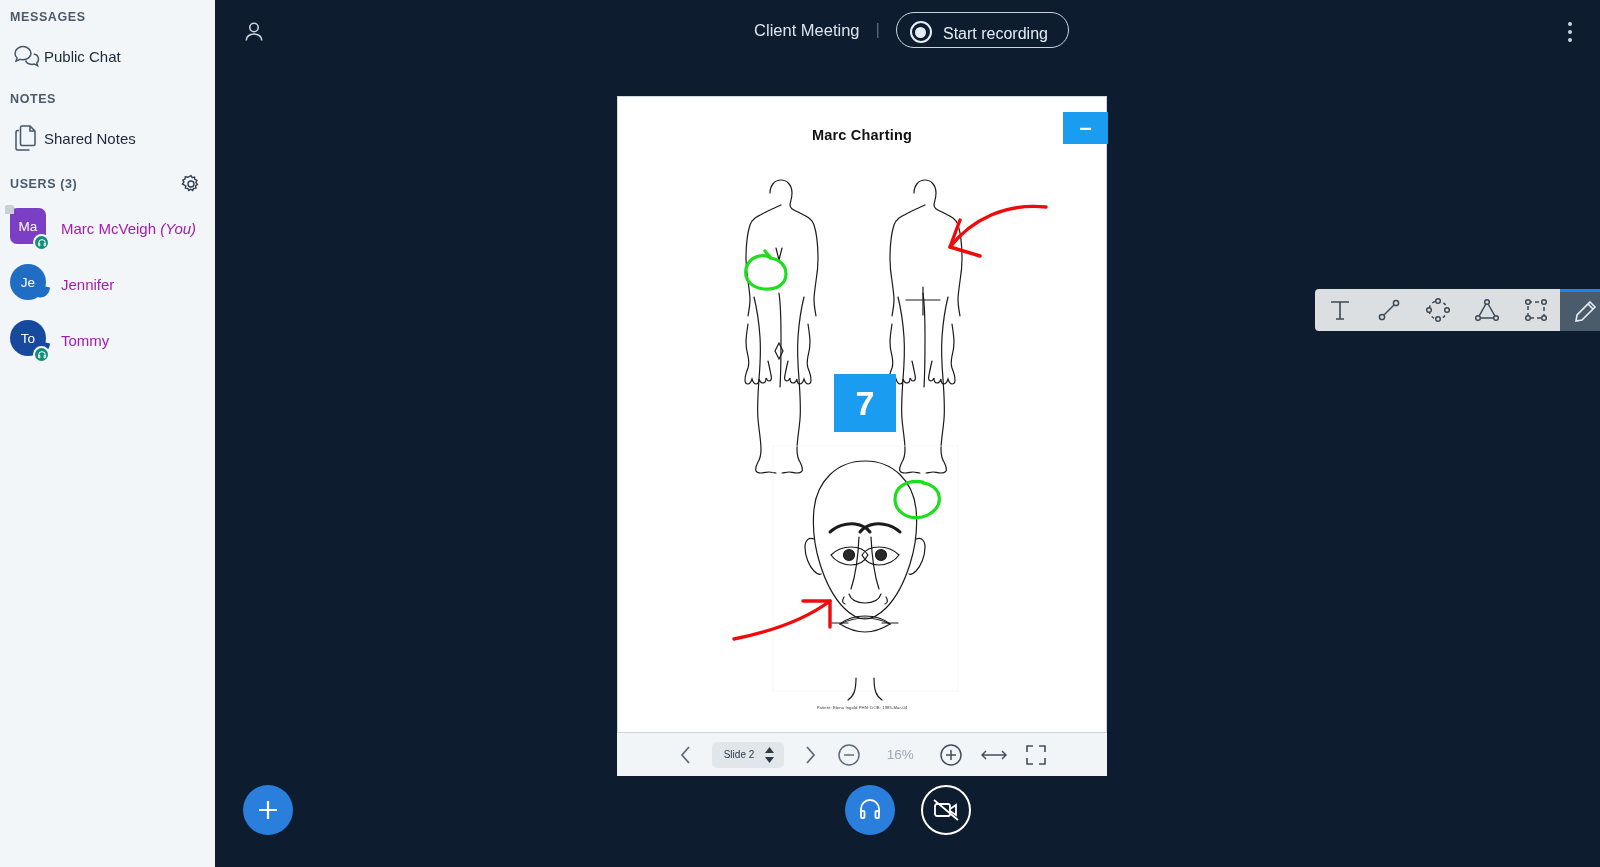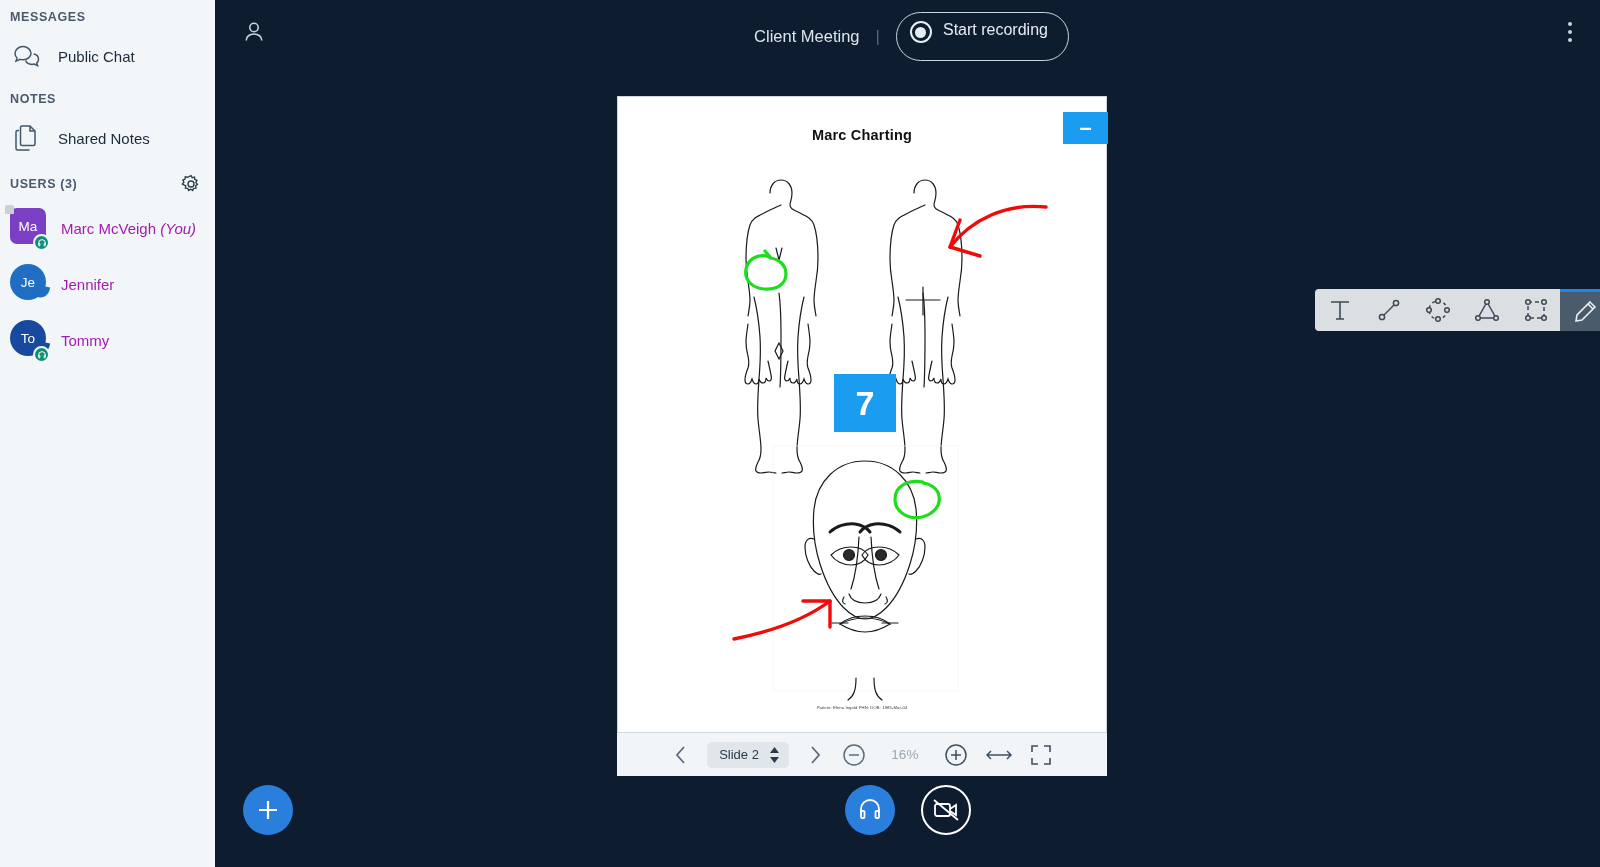--- a/index.html
+++ b/index.html
@@ -14,21 +14,21 @@
   
   #sidebar {
     width:215px; height:867px; background:#f3f6f9; flex:0 0 215px;
     position:relative; 
   }
   .side-heading {
     font-size:12.5px; letter-spacing:.6px; color:#4a5a6a; font-weight:600;
     padding:10px 0 6px 10px; text-transform:uppercase;
   }
   .side-row {
-    display:flex; align-items:center; gap:14px;
+    display:flex; align-items:center; 
     padding:9px 10px; cursor:pointer;
   }
   .side-row .ico { width:34px; height:34px; display:flex; align-items:center; justify-content:center; color:#3c5060; }
   .side-row .lbl { font-size:15px; color:#1b2a38; }
   .users-head { display:flex; align-items:center; justify-content:space-between; padding:10px 14px 6px 10px; }
   .users-head .ttl { font-size:12.5px; letter-spacing:.6px; color:#4a5a6a; font-weight:600; text-transform:uppercase; }
   .gear { color:#2f3e4c; cursor:pointer; display:flex; }
 
   .user-row { display:flex; align-items:center; gap:15px; padding:8px 10px; cursor:pointer; }
   .avatar-wrap { position:relative; width:36px; height:40px; flex:0 0 36px; }
@@ -59,22 +59,22 @@
 
   #topbar { position:relative; height:70px; display:flex; align-items:center; }
   #person-icon { position:absolute; left:28px; top:20px; color:#c9d3de; cursor:pointer; }
   #topcenter {
     position:absolute; left:8px; right:0; top:12px;
     display:flex; align-items:center; justify-content:center; gap:16px;
   }
   #meeting-title { color:#dde4ec; font-size:16.5px; }
   #sep { color:#55657a; font-size:17px; }
   #rec-btn {
-    display:flex; align-items:flex-start; gap:11px;
-    border:1.6px solid #cbd5e1; border-radius:26px; padding:8px 20px 17px 13px;
+    display:flex; align-items:flex-end; gap:11px;
+    border:1.6px solid #cbd5e1; border-radius:26px; padding:8px 20px 4px 13px;
     color:#e6ecf3; font-size:16px; cursor:pointer; background:transparent;
   }
   .rec-dot-outer { width:22px; height:22px; border-radius:50%; border:2px solid #e6ecf3; display:flex; align-items:center; justify-content:center; }
   .rec-dot-inner { width:11px; height:11px; border-radius:50%; background:#e6ecf3; }
   #kebab { position:absolute; right:28px; top:22px; cursor:pointer; display:flex; flex-direction:column; gap:4px; }
   #kebab span { width:4px; height:4px; border-radius:50%; background:#c9d3de; }
 
   
   #pres { position:absolute; left:402px; top:96px; width:490px; height:680px; }
   #slide {
@@ -85,21 +85,21 @@
   #patient-line { position:absolute; left:0; right:0; bottom:22px; text-align:center; font-size:4.2px; color:#3a3a3a; letter-spacing:.1px; }
 
   #presbar {
     position:absolute; left:0; top:637px; width:490px; height:43px;
     background:#f2f5f8; display:flex; align-items:center; justify-content:center; gap:18px;
     color:#5b6b7c;
   }
   .navarrow { cursor:pointer; display:flex; color:#5b6b7c; }
   #slide-select {
     display:flex; align-items:center; gap:10px; background:#e1e6eb;
-    border-radius:5px; padding:5px 9px 5px 12px; font-size:13px; color:#2b3a49; cursor:pointer;
+    border-radius:5px; padding:5px 9px 5px 12px; font-size:10px; color:#2b3a49; cursor:pointer;
   }
   .spinner { display:flex; flex-direction:column; gap:2px; line-height:0; }
   .zoomval { font-size:13.5px; color:#9aa7b4; width:42px; text-align:center; }
   .circbtn { cursor:pointer; display:flex; color:#5b6b7c; }
 
   
   #wb-toolbar {
     position:absolute; left:1100px; top:289px; height:42px;
     background:#dcdfe2; border-radius:4px 0 0 4px; display:flex; align-items:stretch;
   }

